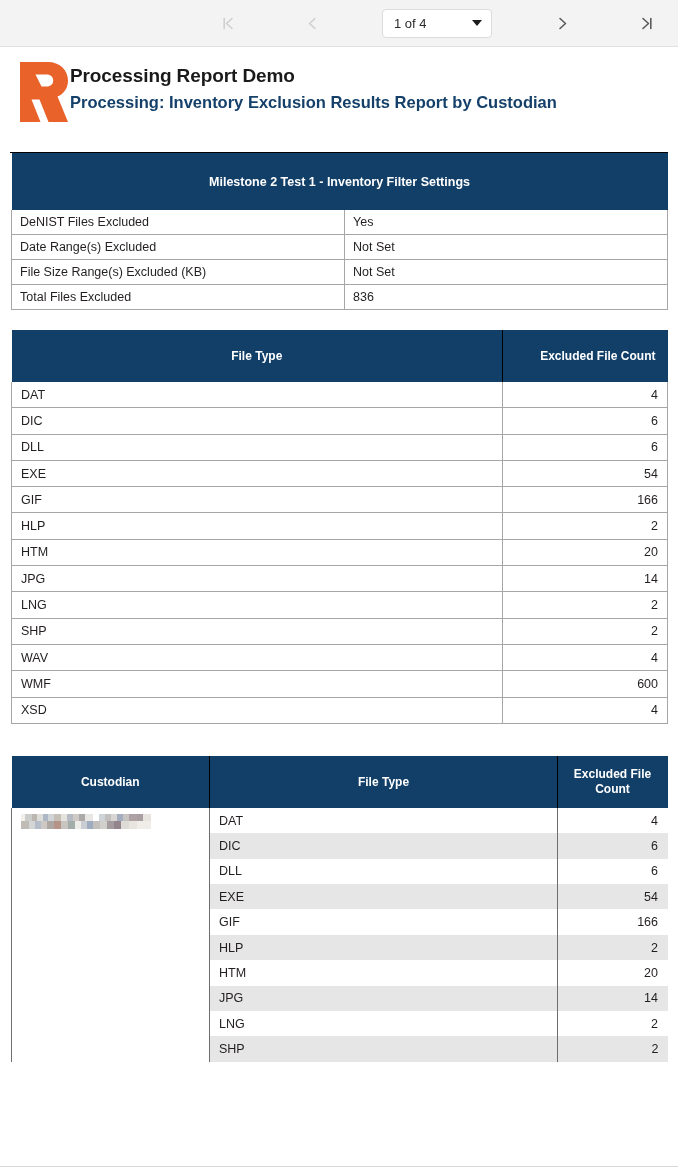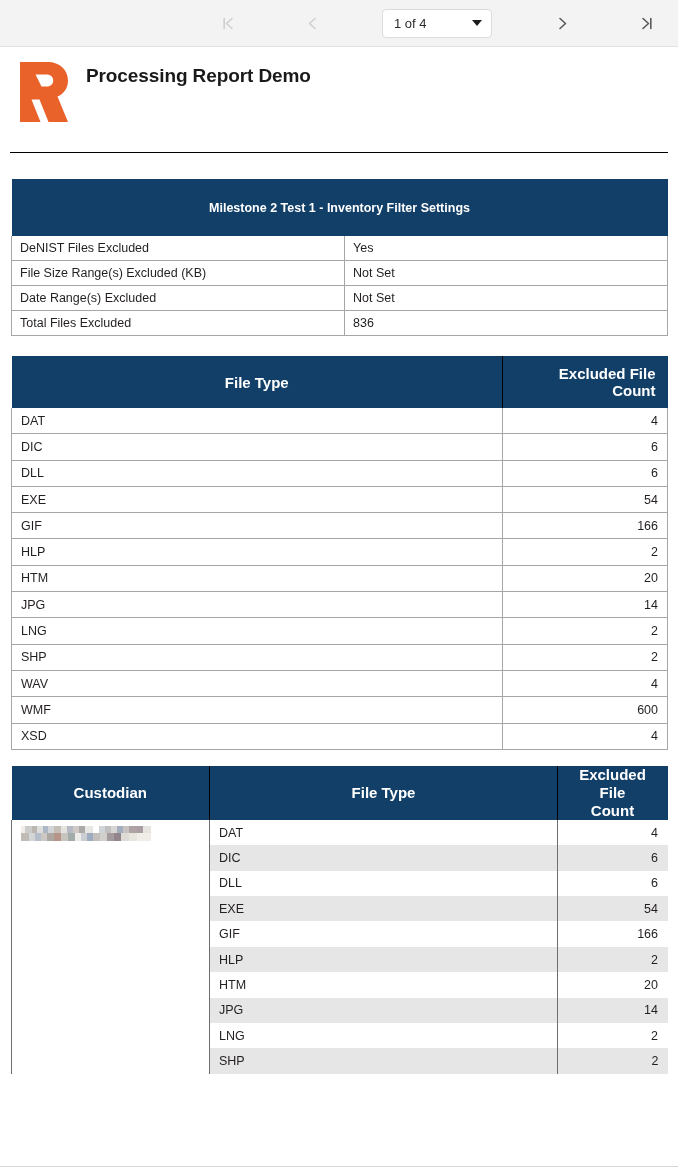--- a/index.html
+++ b/index.html
@@ -69,21 +69,21 @@
     border-top: 6px solid #1d1d1d;
   }
 
   
   .report-head {
     display: flex;
     align-items: flex-start;
     padding: 14px 0 0 18px;
   }
   .logo { width: 52px; height: 62px; flex: 0 0 52px; }
-  .head-text { margin-left: 16px; padding-top: 4px; }
+  .head-text { padding-top: 4px; }
   .report-title {
     font-size: 19px;
     font-weight: bold;
     color: #1a1a1a;
     letter-spacing: -0.1px;
     line-height: 1.2;
   }
   .report-subtitle {
     font-size: 16.5px;
     font-weight: bold;
@@ -100,27 +100,27 @@
   
   table {
     border-collapse: collapse;
     table-layout: fixed;
     width: 656px;
     margin-left: 11px;
   }
   .th-navy {
     background: #123f68;
     color: #ffffff;
-    font-size: 15px;
+    font-size: 12px;
     font-weight: bold;
     padding: 0;
   }
 
   
-  .t-settings { margin-top: 26px; }
+  .t-settings { }
   .t-settings .title-cell {
     height: 57px;
     text-align: center;
     vertical-align: middle;
     font-size: 12.5px;
   }
   .t-settings td.cell {
     height: 24px;
     border: 1px solid #a6a6a6;
     border-top: none;
@@ -143,21 +143,21 @@
     height: 25.3px;
     border: 1px solid #a6a6a6;
     border-top: none;
     font-size: 12.5px;
     padding: 0 9px;
     background: #ffffff;
   }
   .t-filetype td.num { text-align: right; }
 
   
-  .t-custodian { margin-top: 16px; }
+  .t-custodian { margin-top: 32px; }
   .t-custodian th {
     height: 52px;
     vertical-align: middle;
     padding: 0 12px;
     border-right: 1px solid #000;
   }
   .t-custodian th.last { border-right: none; text-align: center; line-height: 1.2; }
   .t-custodian td {
     height: 25.4px;
     font-size: 12.5px;
@@ -253,45 +253,46 @@
 <div class="report-head">
   <svg class="logo" viewBox="0 0 52 62">
     <path d="M2 1 H30 C41.5 1 50 9 50 19.5 C50 27 46 32.8 39.5 35.6 L50 61 H30.5 L21.5 38.5
              L13.5 38.5 L22.5 61 H2 Z" fill="#e8622a"></path>
     <path d="M17.5 13.5 H28.5 C32.8 13.5 35.2 16 35.2 19.6 C35.2 23.2 32.8 25.6 28.5 25.6
              H23.5 Z" fill="#ffffff"></path>
     <path d="M2 1 H30 L30 1 Z" fill="#e8622a"></path>
   </svg>
   <div class="head-text">
     <div class="report-title">Processing Report Demo</div>
+    <div class="report-subtitle">Processing: Inventory Exclusion Results Report by Custodian</div>
   </div>
 </div>
 <div class="head-rule"></div>
 
 <table class="t-settings">
   <colgroup>
       <col style="width:333px">
       <col style="width:323px">
     </colgroup>
   <thead>
     <tr>
       <th class="th-navy title-cell" colspan="2">Milestone 2 Test 1  - Inventory Filter Settings</th>
     </tr>
   </thead>
   <tbody>
     <tr>
       <td class="cell">DeNIST Files Excluded</td>
       <td class="cell">Yes</td>
     </tr>
     <tr>
+      <td class="cell">Date Range(s) Excluded</td>
+      <td class="cell">Not Set</td>
+    </tr>
+    <tr>
       <td class="cell">File Size Range(s) Excluded (KB)</td>
-      <td class="cell">Not Set</td>
-    </tr>
-    <tr>
-      <td class="cell">Date Range(s) Excluded</td>
       <td class="cell">Not Set</td>
     </tr>
     <tr>
       <td class="cell">Total Files Excluded</td>
       <td class="cell">836</td>
     </tr>
   </tbody>
 </table>
 
 <table class="t-filetype">

